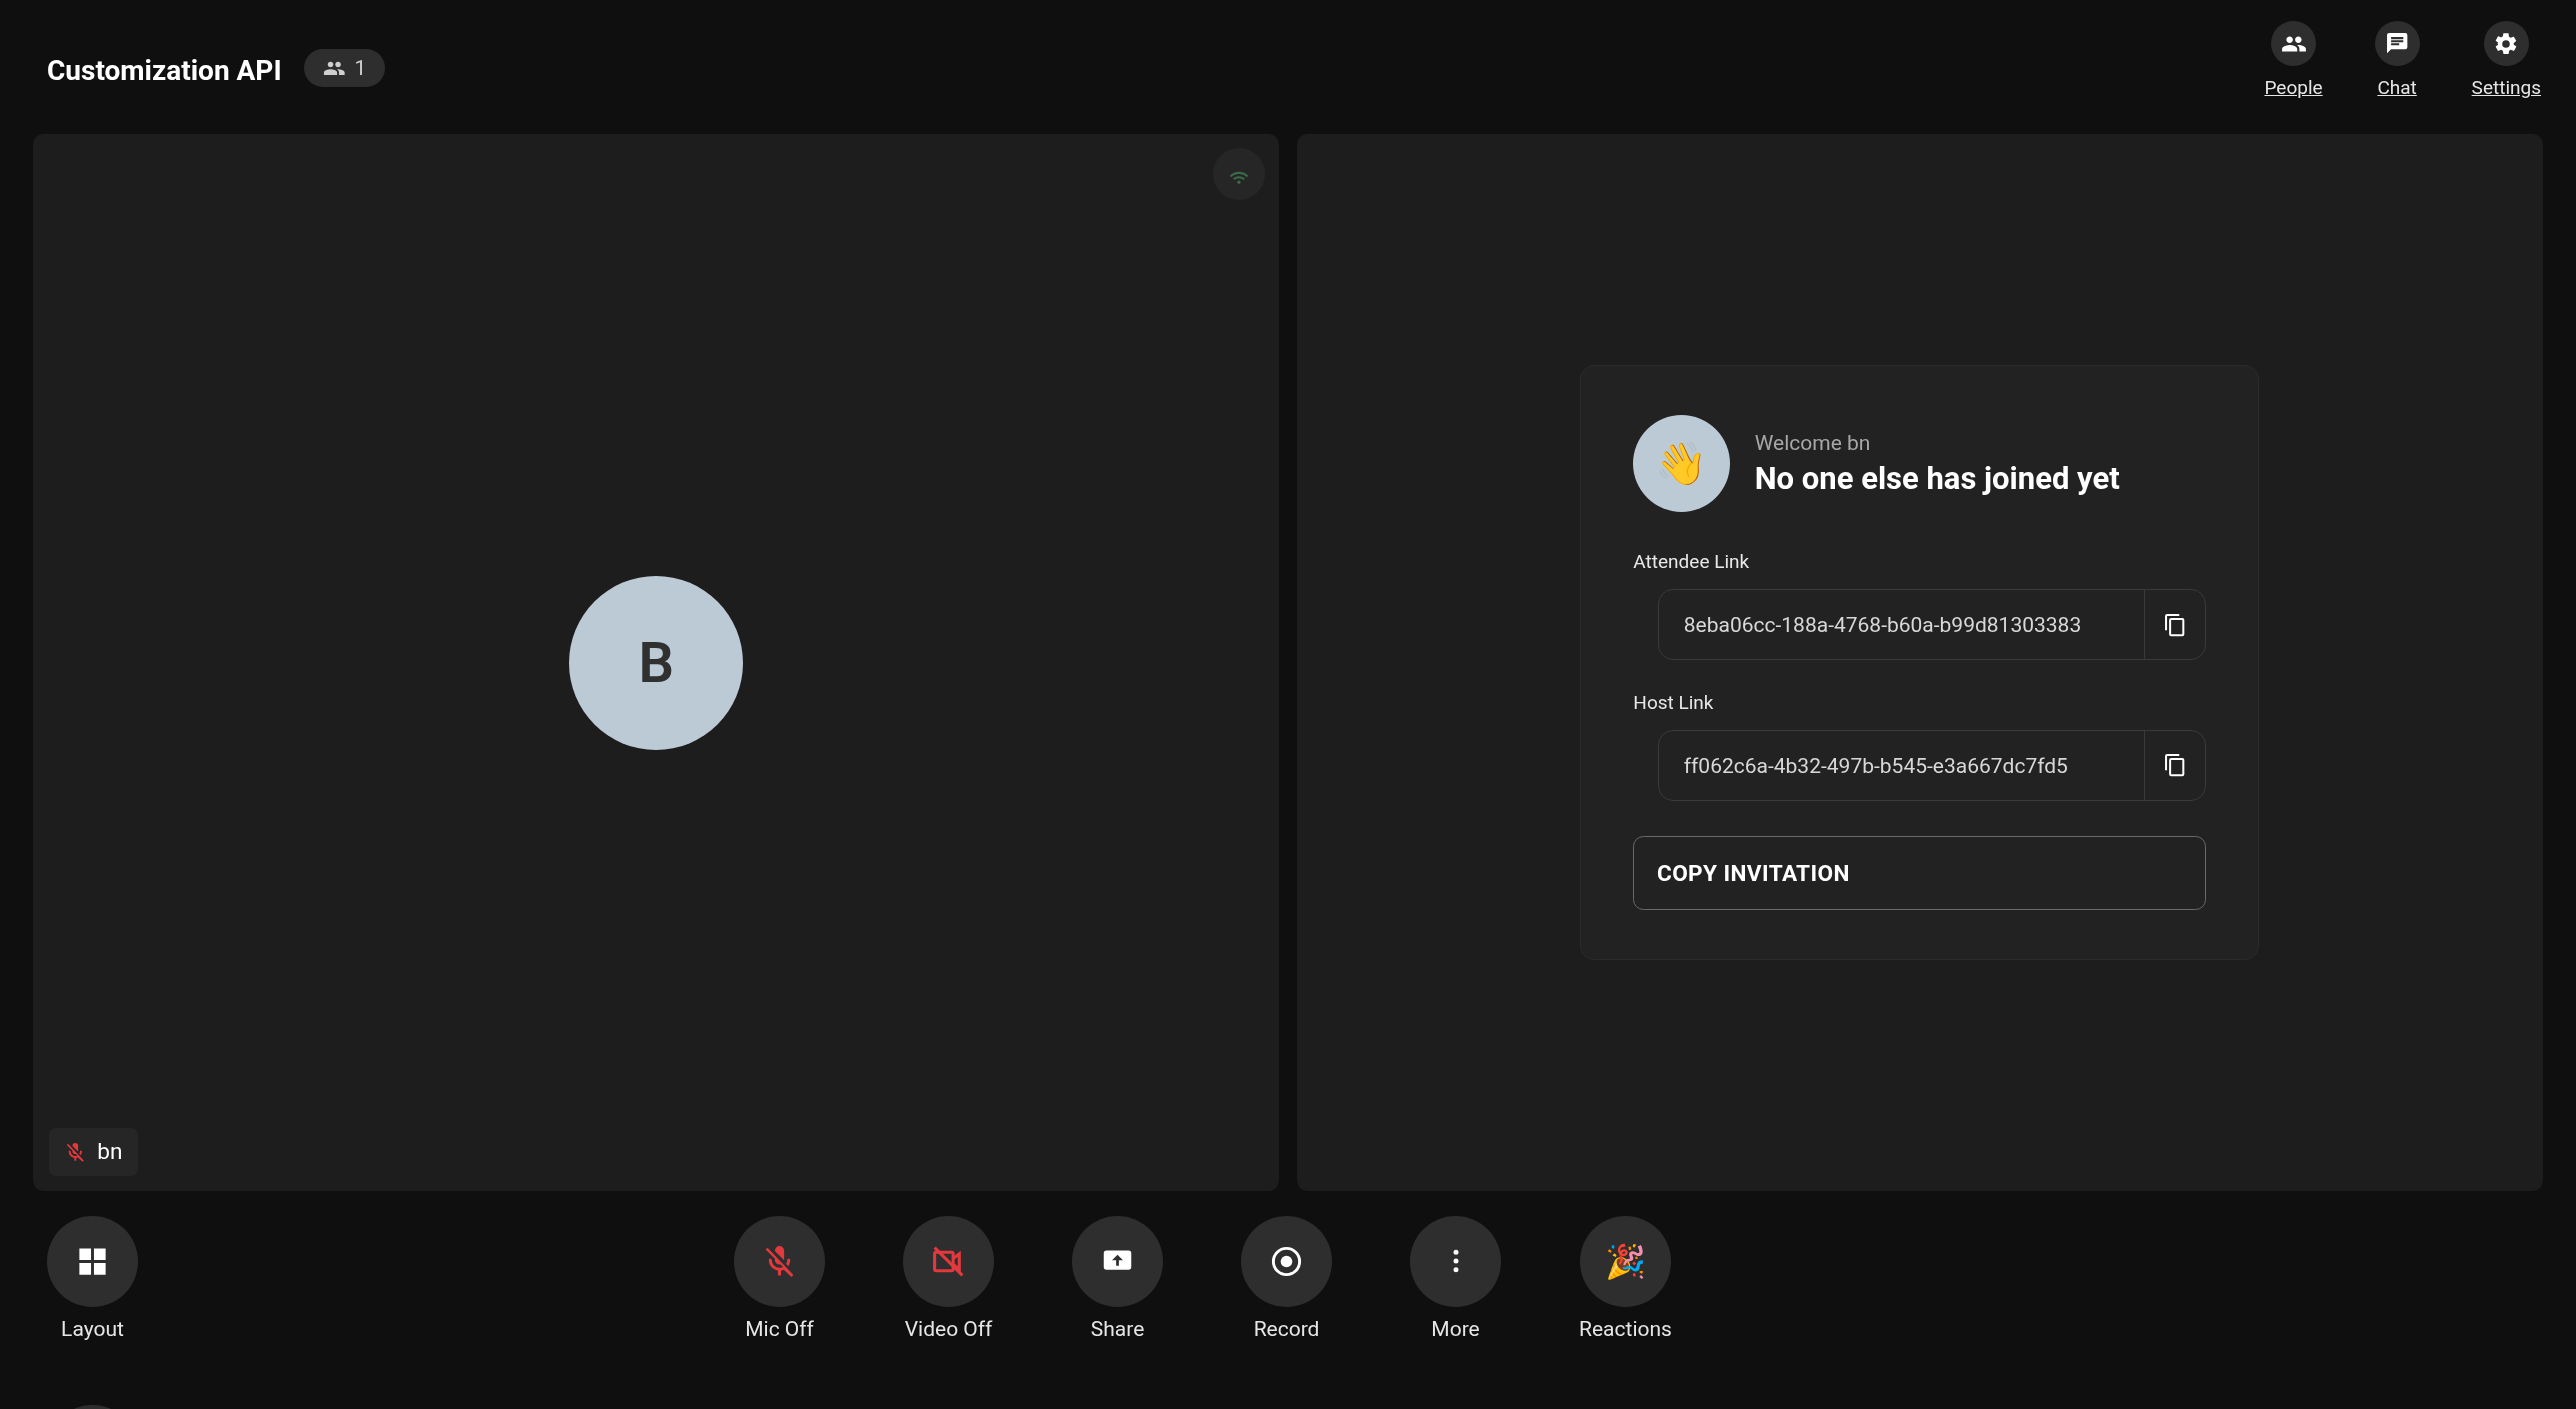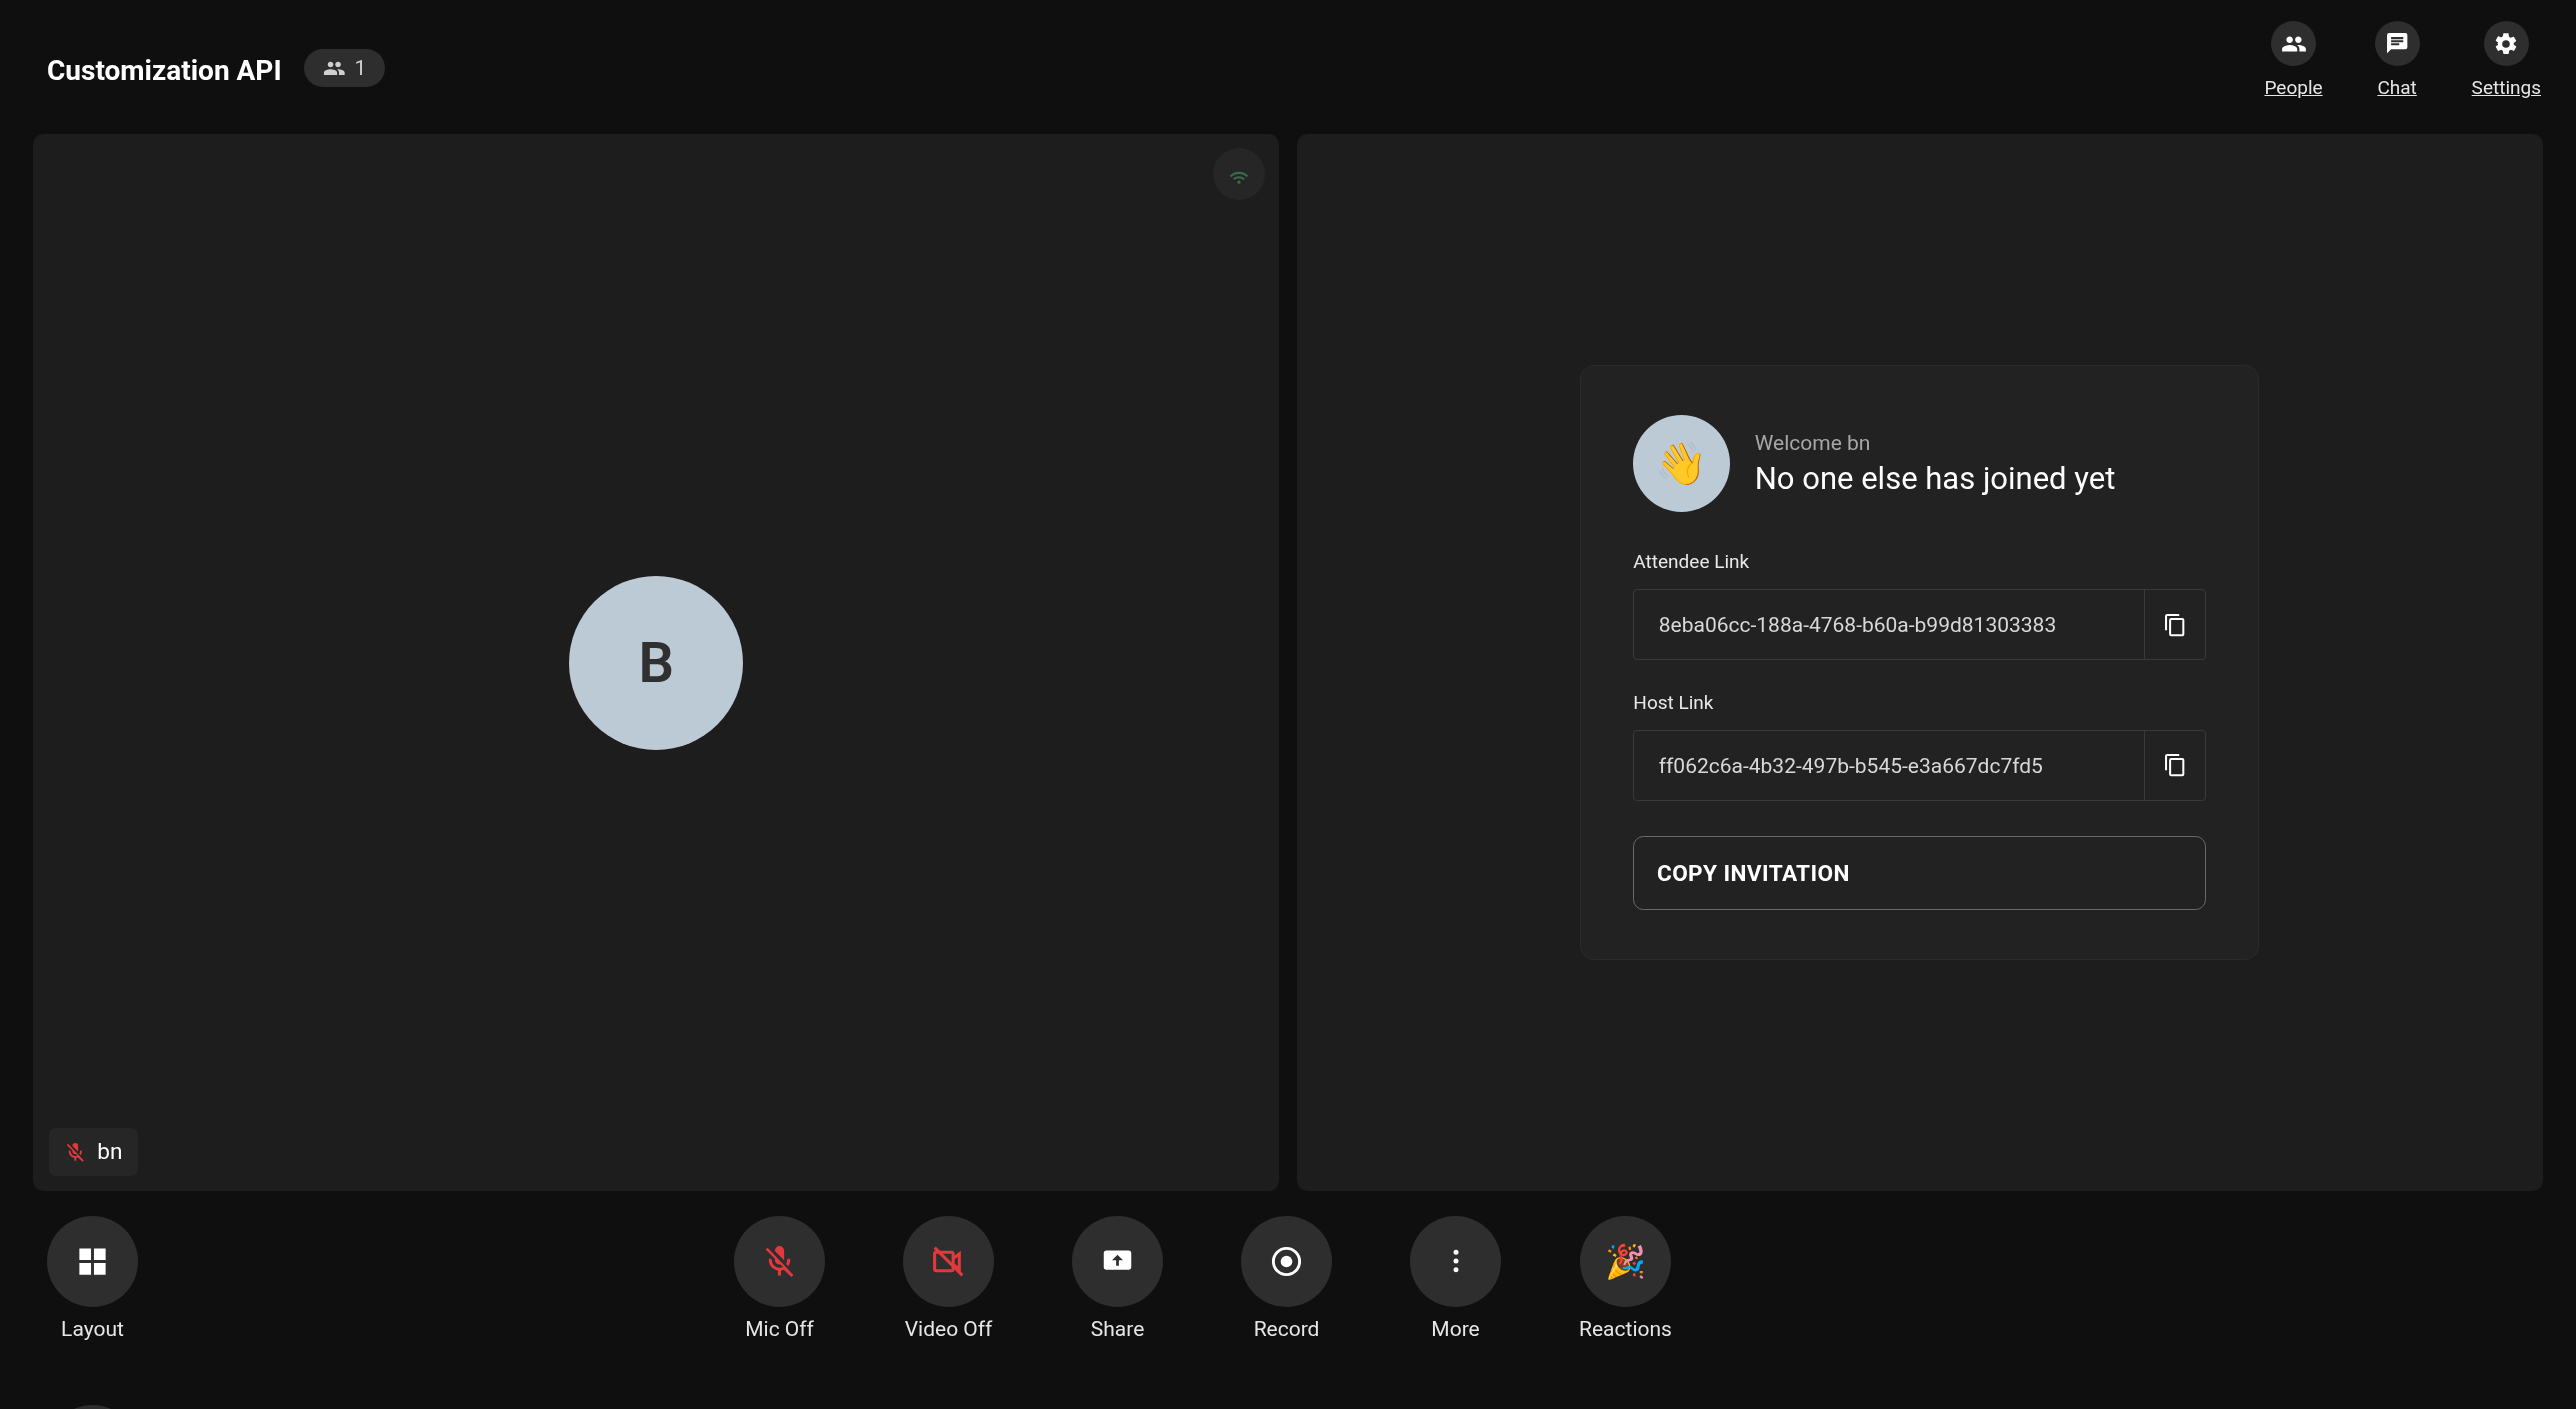--- a/index.html
+++ b/index.html
@@ -132,29 +132,30 @@
     display:flex;align-items:center;gap:24.4px;
     margin-bottom:38px;
   }
   .wave-circ{
     width:97px;height:97px;border-radius:50%;
     background:var(--avatar);
     display:flex;align-items:center;justify-content:center;
     font-size:42px;
   }
   .welcome-txt .sub{color:var(--muted);font-size:21px;margin-bottom:5.2px;}
-  .welcome-txt .main-line{font-size:31px;font-weight:400;}
+  .welcome-txt .main-line{font-size:31px;font-weight:700;}
 
   .field-label{font-size:19px;font-weight:400;margin-bottom:15.7px;margin-top:10.4px;color:#e8e8e8;}
   .field-row{
     display:flex;
     border:0.9px solid var(--border);
-    border-radius:4px;
+    border-radius:15px;
     overflow:hidden;
     margin-bottom:31px;
+    margin-left:25px;
   }
   .field-val{
     flex:1;
     padding:22.6px 24.4px;
     font-size:21px;
     color:#d8d8d8;
     background:transparent;
     white-space:nowrap;overflow:hidden;text-overflow:ellipsis;
   }
   .copy-cell{

